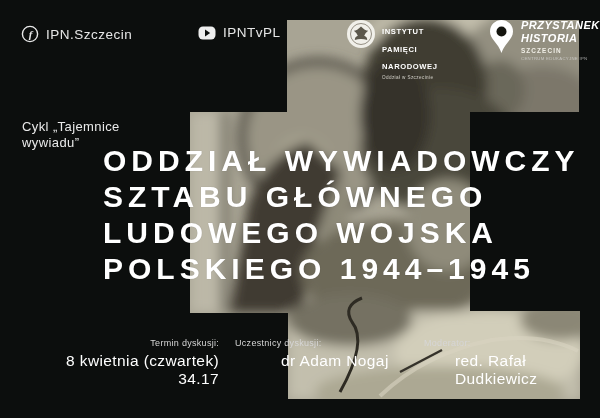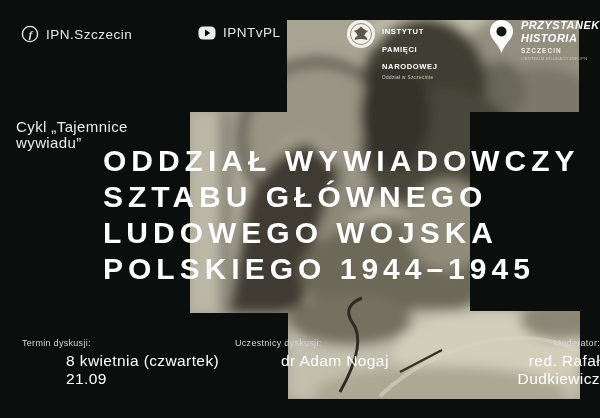--- a/index.html
+++ b/index.html
@@ -22,34 +22,34 @@
   .social .label{color:#e6e6e6;font-size:13.5px;letter-spacing:.5px;}
   
   .ipn-logo{position:absolute;left:346px;top:19px;display:flex;gap:6px;z-index:3;}
   .ipn-text .big{color:#fff;font-weight:bold;font-size:7.6px;line-height:9.6px;letter-spacing:.6px;margin-top:8px;}
   .ipn-text .sub{color:#e9e7df;font-size:4.6px;letter-spacing:.4px;margin-top:3px;opacity:.85;}
   .ph-logo{position:absolute;left:488px;top:19px;display:flex;gap:6px;z-index:3;}
   .ph-text .big{color:#fff;font-weight:bold;font-size:11px;line-height:12.5px;letter-spacing:.5px;font-style:italic;}
   .ph-text .sub{color:#f0eee6;font-weight:bold;font-size:6.4px;letter-spacing:1.1px;margin-top:2.5px;}
   .ph-text .sub2{color:#ddd;font-size:4.3px;letter-spacing:.3px;margin-top:2.5px;opacity:.7;}
   
-  .series{position:absolute;left:16px;top:119px;color:#eaeaea;font-size:15px;line-height:15.5px;letter-spacing:.4px;z-index:3;}
+  .series{position:absolute;left:22px;top:119px;color:#eaeaea;font-size:13px;line-height:15.5px;letter-spacing:.4px;z-index:3;}
   
   .title{position:absolute;left:103px;top:143px;z-index:3;color:#fff;font-weight:bold;
          font-size:30px;line-height:36px;letter-spacing:5px;white-space:nowrap;
          text-shadow:0 0 1px rgba(0,0,0,.25);}
   
   .detail{position:absolute;z-index:3;color:#fff;}
   .detail .lbl{font-size:9px;color:#d6d6d6;letter-spacing:.3px;}
   .detail .val{font-size:15.5px;color:#ffffff;letter-spacing:.4px;line-height:18px;}
-  .d-termin{left:22px;top:338px;}
+  .d-termin{left:22px;top:338px;text-align:right;}
   .d-termin .vals{margin-left:44px;margin-top:4px;}
   .d-uczestnicy{left:235px;top:338px;}
   .d-uczestnicy .vals{margin-left:46px;margin-top:4px;}
-  .d-moderator{left:424px;top:338px;text-align:right;}
+  .d-moderator{left:424px;top:338px;}
   .d-moderator .vals{margin-left:31px;margin-top:4px;}
 </style>
 </head>
 <body>
 
 <div class="poster">
 
   <div class="collage">
     <svg width="390" height="380" viewBox="0 0 390 380">
       <defs>
@@ -148,21 +148,21 @@
     <div>ODDZIAŁ WYWIADOWCZY</div>
     <div>SZTABU GŁÓWNEGO</div>
     <div>LUDOWEGO WOJSKA</div>
     <div>POLSKIEGO 1944–1945</div>
   </div>
 
   <div class="detail d-termin">
     <div class="lbl">Termin dyskusji:</div>
     <div class="vals">
       <div class="val">8 kwietnia (czwartek)</div>
-      <div class="val">21.09</div>
+      <div class="val">34.17</div>
     </div>
   </div>
 
   <div class="detail d-uczestnicy">
     <div class="lbl">Uczestnicy dyskusji:</div>
     <div class="vals">
       <div class="val">dr Adam Nogaj</div>
     </div>
   </div>
 

